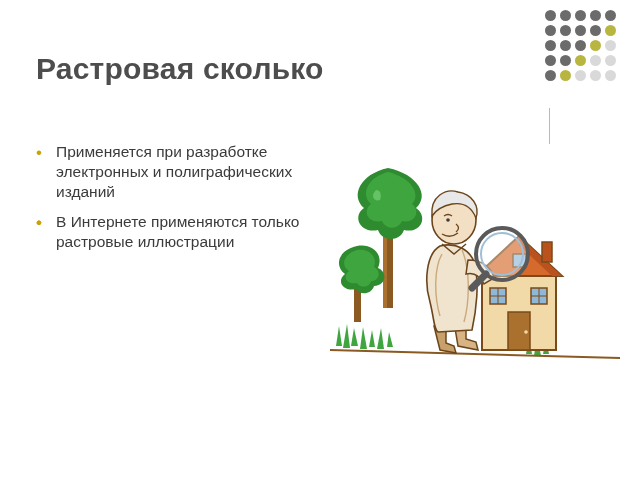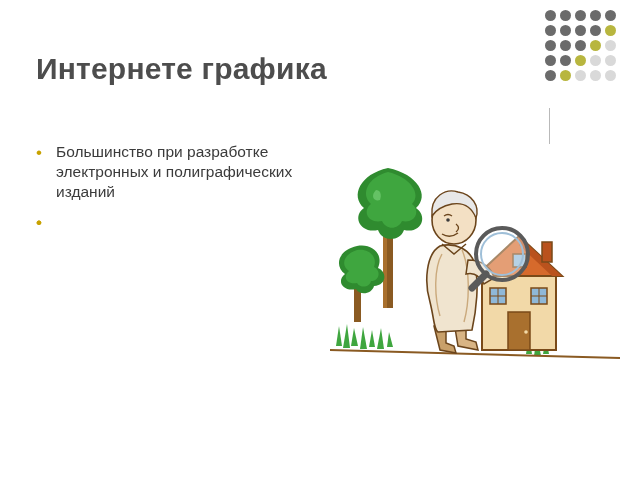--- a/index.html
+++ b/index.html
@@ -123,32 +123,33 @@
       <div class="dot" style="left: 60px; top: 45px; background: rgb(217, 217, 217);"></div>
       <div class="dot" style="left: 0px; top: 60px; background: rgb(107, 107, 107);"></div>
       <div class="dot" style="left: 15px; top: 60px; background: rgb(184, 182, 63);"></div>
       <div class="dot" style="left: 30px; top: 60px; background: rgb(217, 217, 217);"></div>
       <div class="dot" style="left: 45px; top: 60px; background: rgb(217, 217, 217);"></div>
       <div class="dot" style="left: 60px; top: 60px; background: rgb(217, 217, 217);"></div>
     </div>
 
   <div class="v-rule"></div>
 
-  <div class="title">Интернете графика</div>
+  <div class="title">Растровая сколько</div>
 
   <ul class="bullets">
     <li>
       <span class="bullet-mark">•</span>
-      <span>Большинство при разработке электронных и полиграфических изданий</span>
+      <span>Применяется при разработке электронных и полиграфических изданий</span>
     </li>
     <li>
       <span class="bullet-mark">•</span>
     </li>
     <li>
       <span class="bullet-mark">•</span>
+      <span>В Интернете применяются только растровые иллюстрации</span>
     </li>
   </ul>
 
   <div class="illustration">
     <svg width="290" height="230" viewBox="0 0 290 230" xmlns="http://www.w3.org/2000/svg">
 
       <g>
         <rect x="53" y="62" width="10" height="96" fill="#8a5a22"></rect>
         <rect x="53" y="62" width="4" height="96" fill="#a9702e"></rect>
         <path d="M58 18 C 30 24, 20 46, 34 58 C 22 66, 30 84, 48 80 C 52 92, 70 92, 74 80 C 92 84, 98 66, 86 58 C 100 46, 88 24, 58 18 Z" fill="#2f8b2f"></path>

